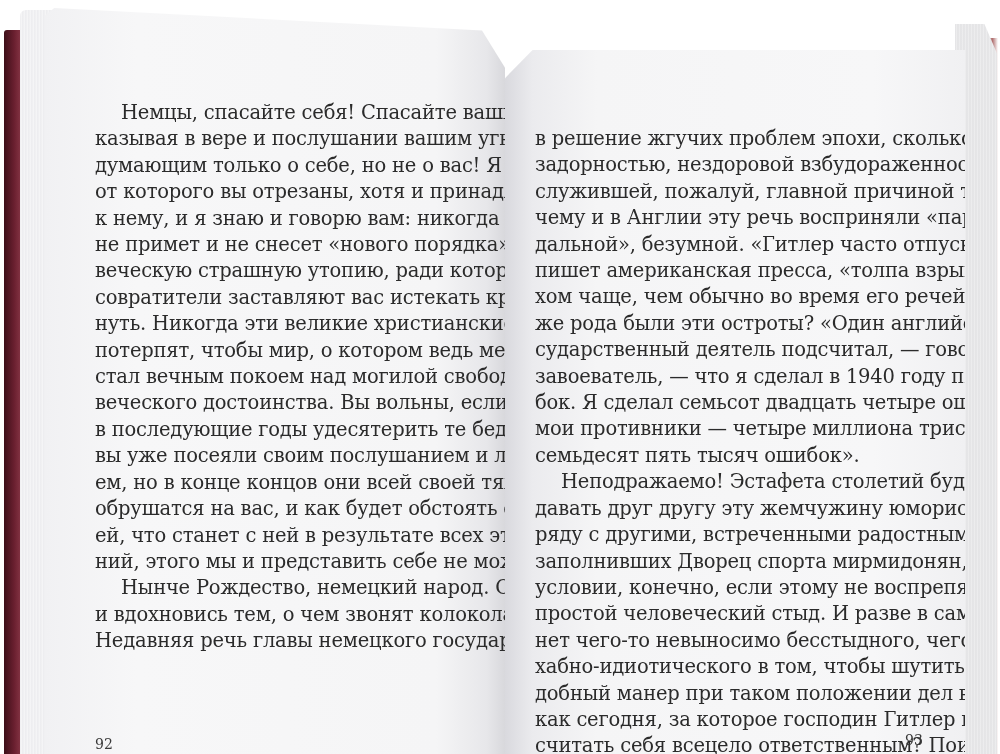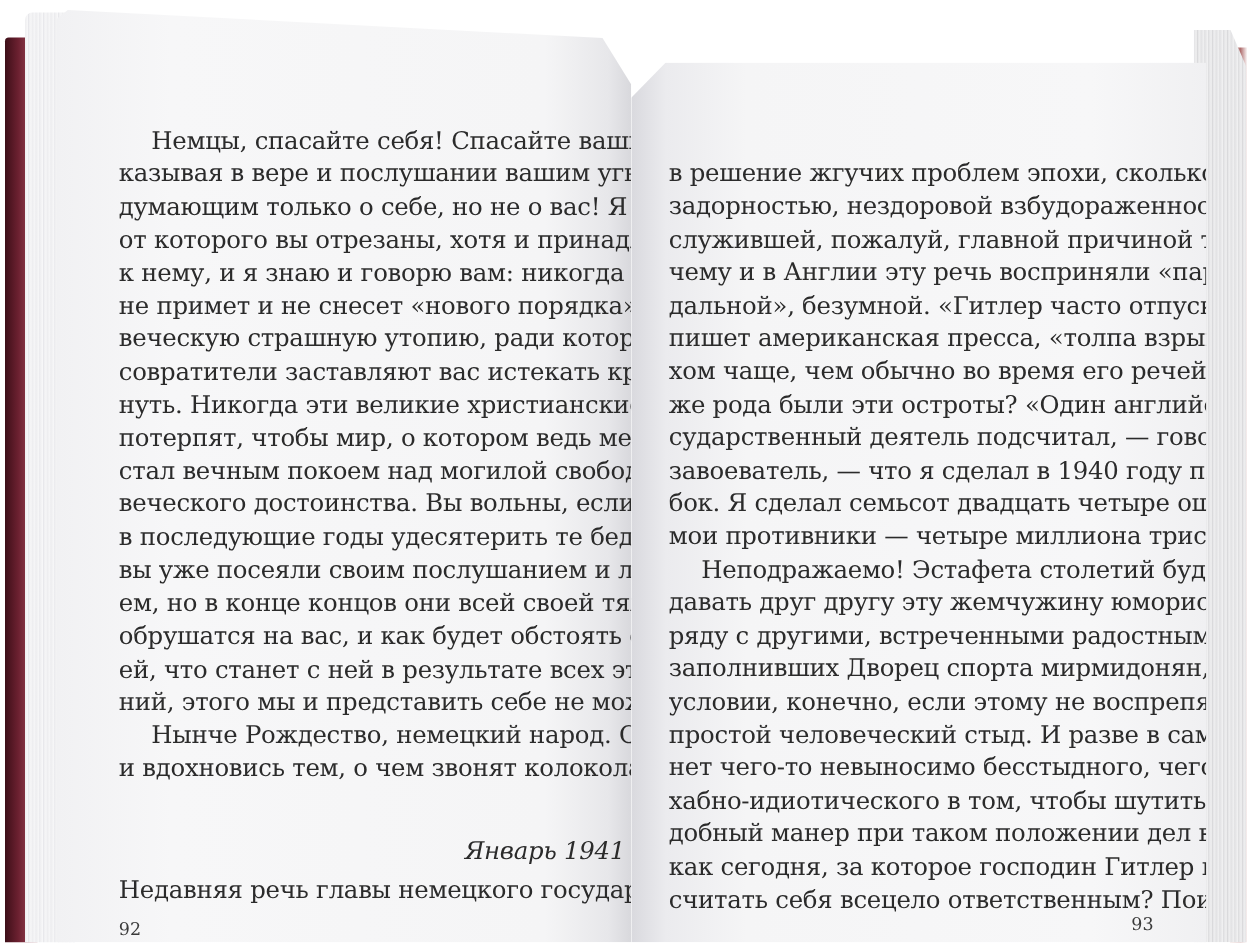--- a/index.html
+++ b/index.html
@@ -91,40 +91,40 @@
         <span class="line">стал вечным покоем над могилой свободы и чело-</span>
         <span class="line">веческого достоинства. Вы вольны, если захотите,</span>
         <span class="line">в последующие годы удесятерить те беды, которые</span>
         <span class="line">вы уже посеяли своим послушанием и легковери-</span>
         <span class="line">ем, но в конце концов они всей своей тяжестью</span>
         <span class="line">обрушатся на вас, и как будет обстоять с Германи-</span>
         <span class="line">ей, что станет с ней в результате всех этих злодея-</span>
         <span class="line">ний, этого мы и представить себе не можем.</span>
         <span class="line indent">Нынче Рождество, немецкий народ. Очнись</span>
         <span class="line">и вдохновись тем, о чем звонят колокола, возвещая</span>
-        <span class="date">Январь 1941</span>
         <span class="line">Недавняя речь главы немецкого государства в бер-</span>
       </div>
     <div class="pgnum pgnum-left">92</div>
   </div>
 
   <div class="page page-right">
     <div class="text right-text" id="right-body">
         <span class="line">в решение жгучих проблем эпохи, сколько своей</span>
         <span class="line">задорностью, нездоровой взбудораженностью, по-</span>
         <span class="line">служившей, пожалуй, главной причиной того, по-</span>
         <span class="line">чему и в Англии эту речь восприняли «паранои-</span>
         <span class="line">дальной», безумной. «Гитлер часто отпускал шутки»,</span>
         <span class="line">пишет американская пресса, «толпа взрывалась сме-</span>
         <span class="line">хом чаще, чем обычно во время его речей». Какого</span>
         <span class="line">же рода были эти остроты? «Один английский го-</span>
         <span class="line">сударственный деятель подсчитал, — говорит наш</span>
         <span class="line">завоеватель, — что я сделал в 1940 году пять оши-</span>
         <span class="line">бок. Я сделал семьсот двадцать четыре ошибки, но</span>
         <span class="line">мои противники — четыре миллиона триста во-</span>
+        <span class="line">семьдесят пять тысяч ошибок».</span>
         <span class="line indent">Неподражаемо! Эстафета столетий будет пере-</span>
         <span class="line">давать друг другу эту жемчужину юмористики, на-</span>
         <span class="line">ряду с другими, встреченными радостным ревом</span>
         <span class="line">заполнивших Дворец спорта мирмидонян, — при</span>
         <span class="line">условии, конечно, если этому не воспрепятствует</span>
         <span class="line">простой человеческий стыд. И разве в самом деле</span>
         <span class="line">нет чего-то невыносимо бесстыдного, чего-то по-</span>
         <span class="line">хабно-идиотического в том, чтобы шутить на по-</span>
         <span class="line">добный манер при таком положении дел в мире,</span>
         <span class="line">как сегодня, за которое господин Гитлер вправе</span>

